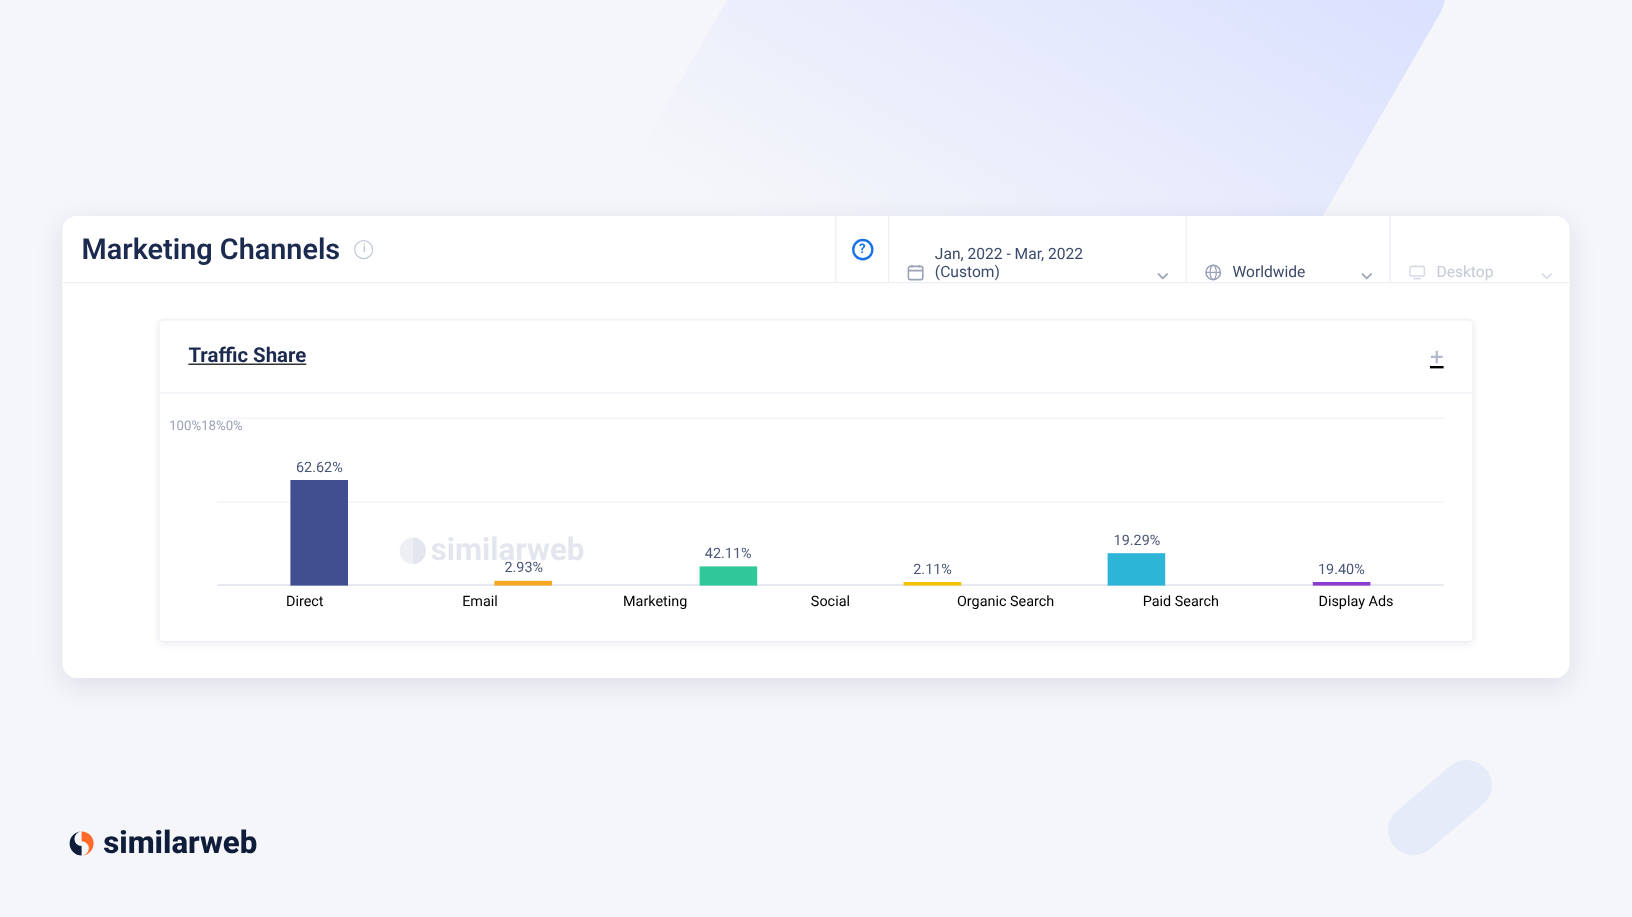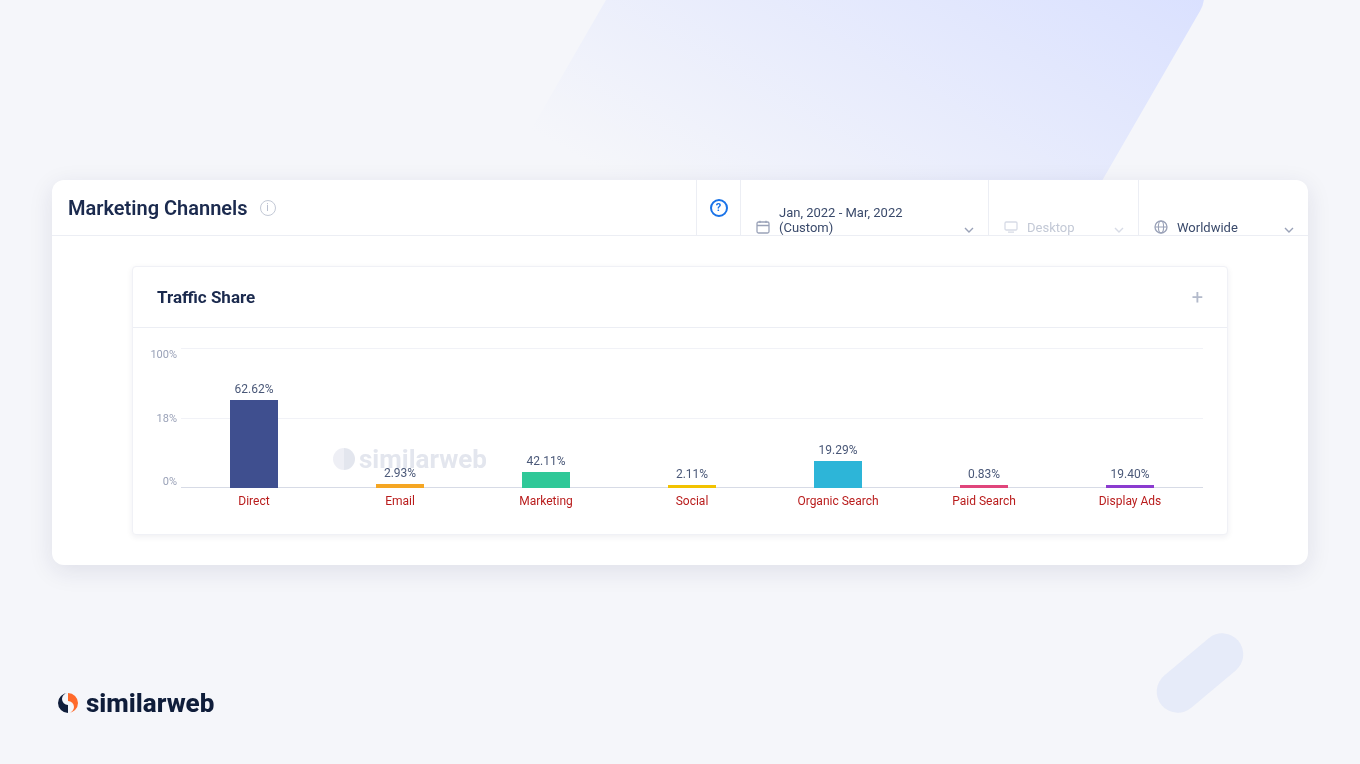--- a/index.html
+++ b/index.html
@@ -48,21 +48,21 @@
     border-bottom: 1px solid #eceef4;
   }
   .title-wrap {
     display: flex;
     align-items: center;
     gap: 12px;
     padding: 0 16px;
     flex: 1;
   }
   .title {
-    font-size: 20px;
+    font-size: 24px;
     font-weight: 600;
     color: #1b2a4e;
   }
   .info-dot {
     width: 16px; height: 16px;
     border: 1px solid #c3c9d6;
     border-radius: 50%;
     display: flex; align-items: center; justify-content: center;
     font-size: 10px; color: #b3bacb;
   }
@@ -86,20 +86,21 @@
   .dd.disabled .chev { color:#d7dbe6; }
   .cal-ic, .glb-ic, .dsk-ic { display:inline-flex; }
   svg { display:block; }
 
   .chart-card {
     margin: 30px 80px 30px 80px;
     background: #fff;
     border-radius: 4px;
     box-shadow: 0 2px 6px rgba(26,33,77,.07);
     border: 1px solid #f0f1f6;
+    text-decoration: underline;
   }
   .chart-head {
     display: flex; align-items: center; justify-content: space-between;
     padding: 18px 24px;
     border-bottom: 1px solid #eceef4;
   }
   .chart-title { font-size: 17px; font-weight:700; color:#1b2a4e; }
   .plus { font-size: 20px; color:#b3bacb; cursor:pointer; }
 
   .chart-body {
@@ -117,21 +118,21 @@
     width:22px;height:22px;border-radius:50%;
     background: conic-gradient(#e3e6ee 0 50%, #eeeff5 50% 100%);
   }
 
   .plot {
     position: relative;
     height: 160px;
   }
   .y-axis {
     position:absolute; left:-40px; top:0; bottom:20px;
-    display:flex; flex-direction:column; justify-content:space-between;
+    display:flex; flex-direction:row; justify-content:space-between;
     font-size:11px; color:#9aa2b8; text-align:right; width:36px;
   }
   .grid {
     position:absolute; left:0; right:0; top:0; bottom:20px;
   }
   .gl { position:absolute; left:0; right:0; border-top:1px solid #f1f2f7; }
   .gl.zero { border-top:1px solid #d7dbe6; }
 
   .bars {
     position:absolute; left:0; right:0; bottom:20px; height:140px;
@@ -146,21 +147,21 @@
     font-size:12px; color:#4a5878; margin-bottom:4px; white-space:nowrap;
   }
   .bar {
     width:48px;
   }
   .xlab {
     position:absolute; left:0; right:0; bottom:0;
     display:flex;
   }
   .xlab .xc {
-    flex:1; text-align:center; font-size:12px; color:#b91c1c;
+    flex:1; text-align:center; font-size:12px; color:#000000;
   }
 
   .logo {
     position:absolute; left:56px; bottom:46px;
     display:flex; align-items:center; gap:6px;
     color:#0f1d3a; font-weight:800; font-size:26px;
   }
   .logo .lic { width:24px;height:24px;display:inline-block; }
 </style>
 </head>
@@ -187,43 +188,43 @@
             <line x1="11" y1="1.8" x2="11" y2="4" stroke="#9aa2b8" stroke-width="1.3"></line>
           </svg>
       </span>
       <span>Jan, 2022 - Mar, 2022 (Custom)</span>
       <span class="chev">
         <svg width="10" height="10" viewBox="0 0 10 10">
             <path d="M1 3 L5 7 L9 3" fill="none" stroke="currentColor" stroke-width="1.4"></path>
           </svg>
       </span>
     </div>
-    <div class="dd disabled" style="width:150px">
-      <span class="dsk-ic">
-        <svg width="16" height="16" viewBox="0 0 16 16">
-            <rect x="2" y="3" width="12" height="8" rx="1.2" fill="none" stroke="#d7dbe6" stroke-width="1.3"></rect>
-            <line x1="5" y1="13.2" x2="11" y2="13.2" stroke="#d7dbe6" stroke-width="1.3"></line>
-          </svg>
-      </span>
-      <span>Desktop</span>
-      <span class="chev">
-        <svg width="10" height="10" viewBox="0 0 10 10">
-            <path d="M1 3 L5 7 L9 3" fill="none" stroke="currentColor" stroke-width="1.4"></path>
-          </svg>
-      </span>
-    </div>
     <div class="dd" style="width:170px">
       <span class="glb-ic">
         <svg width="16" height="16" viewBox="0 0 16 16">
             <circle cx="8" cy="8" r="6" fill="none" stroke="#9aa2b8" stroke-width="1.3"></circle>
             <ellipse cx="8" cy="8" rx="2.6" ry="6" fill="none" stroke="#9aa2b8" stroke-width="1.1"></ellipse>
             <line x1="2" y1="8" x2="14" y2="8" stroke="#9aa2b8" stroke-width="1.1"></line>
           </svg>
       </span>
       <span>Worldwide</span>
+      <span class="chev">
+        <svg width="10" height="10" viewBox="0 0 10 10">
+            <path d="M1 3 L5 7 L9 3" fill="none" stroke="currentColor" stroke-width="1.4"></path>
+          </svg>
+      </span>
+    </div>
+    <div class="dd disabled" style="width:150px">
+      <span class="dsk-ic">
+        <svg width="16" height="16" viewBox="0 0 16 16">
+            <rect x="2" y="3" width="12" height="8" rx="1.2" fill="none" stroke="#d7dbe6" stroke-width="1.3"></rect>
+            <line x1="5" y1="13.2" x2="11" y2="13.2" stroke="#d7dbe6" stroke-width="1.3"></line>
+          </svg>
+      </span>
+      <span>Desktop</span>
       <span class="chev">
         <svg width="10" height="10" viewBox="0 0 10 10">
             <path d="M1 3 L5 7 L9 3" fill="none" stroke="currentColor" stroke-width="1.4"></path>
           </svg>
       </span>
     </div>
   </div>
 
   <div class="chart-card">
     <div class="chart-head">
@@ -261,24 +262,20 @@
             </div>
             <div class="col">
               <span class="val">2.11%</span>
               <div class="bar" style="height:2.11%;background:#f2c200"></div>
             </div>
             <div class="col">
               <span class="val">19.29%</span>
               <div class="bar" style="height:19.29%;background:#2db5d8"></div>
             </div>
             <div class="col">
-              <span class="val">0.83%</span>
-              <div class="bar" style="height:2%;background:#e0457b"></div>
-            </div>
-            <div class="col">
               <span class="val">19.40%</span>
               <div class="bar" style="height:2%;background:#8b3bcf"></div>
             </div>
           </div>
         <div class="xlab" id="xlab">
             <div class="xc">Direct</div>
             <div class="xc">Email</div>
             <div class="xc">Marketing</div>
             <div class="xc">Social</div>
             <div class="xc">Organic Search</div>

